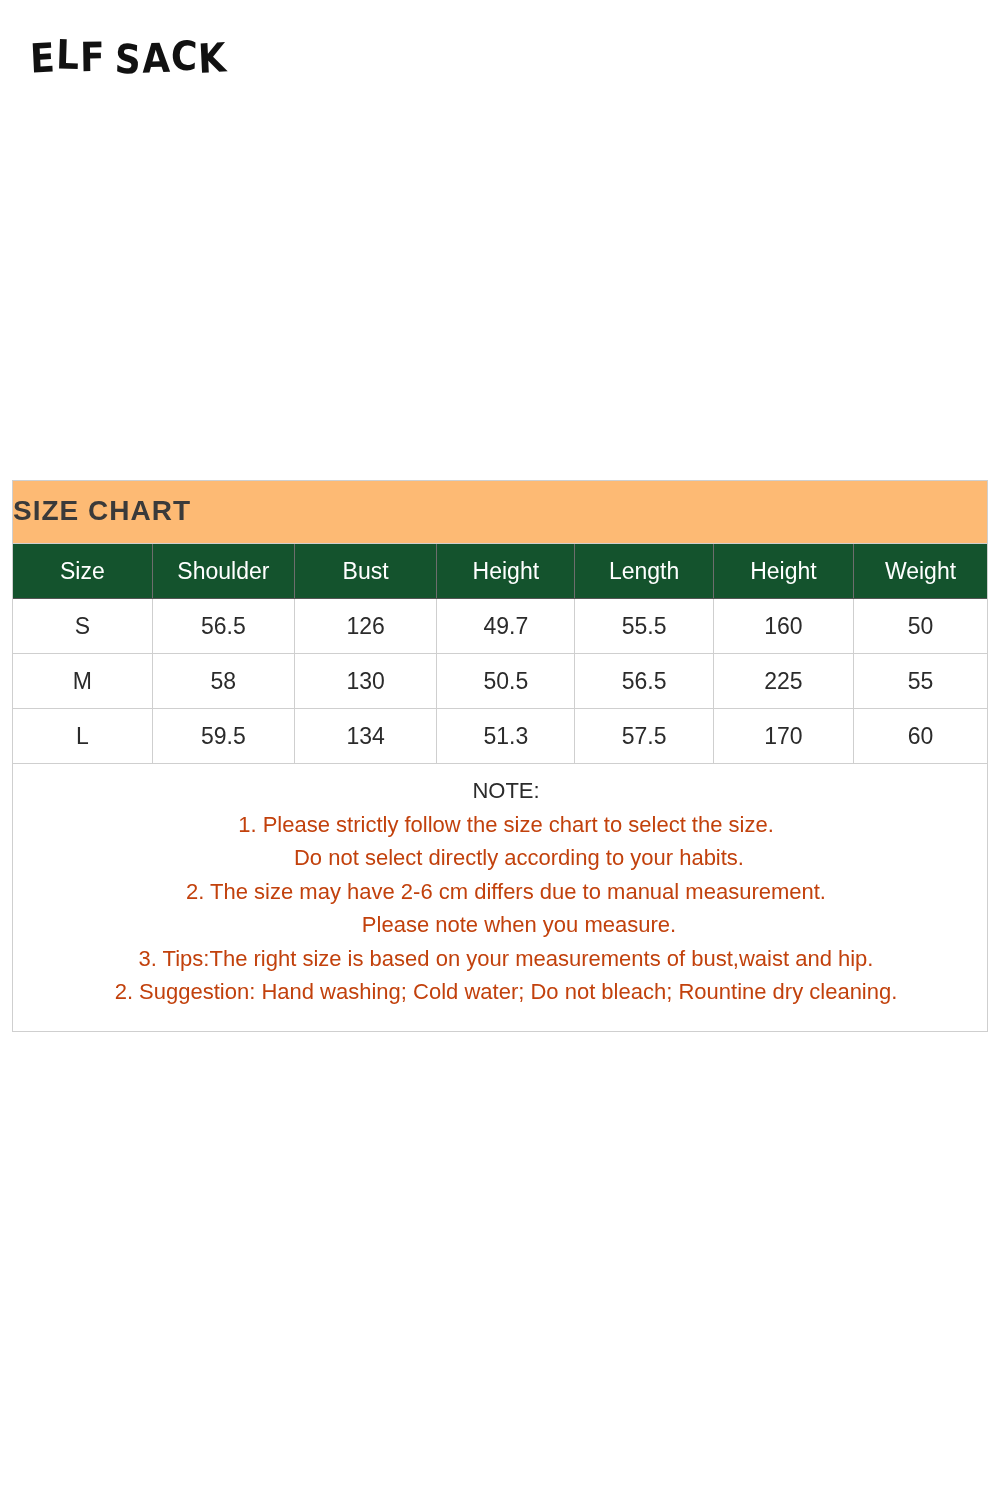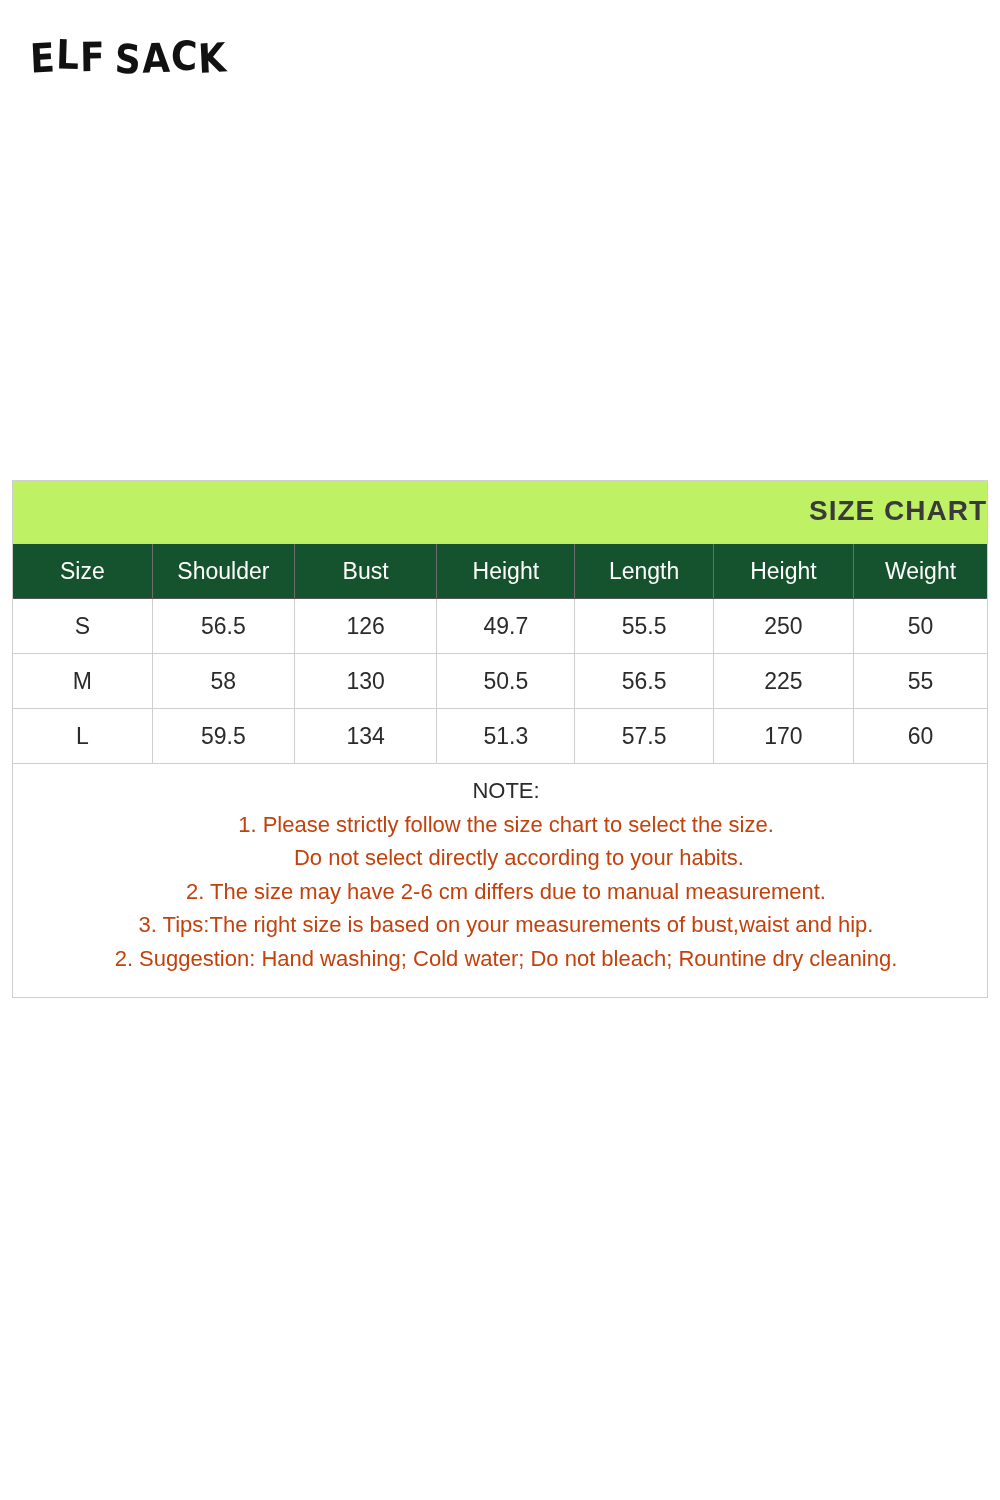--- a/index.html
+++ b/index.html
@@ -44,22 +44,22 @@
     position: absolute;
     left: 12px;
     top: 480px;
     width: 976px;
     border: 1px solid #cfcfcf;
     box-sizing: border-box;
     background: #ffffff;
   }
 
   .chart-title {
-    background: #bef264;
-    text-align: right;
+    background: #fdba74;
+    text-align: left;
     font-size: 28px;
     font-weight: bold;
     letter-spacing: 1px;
     color: #3a3a3a;
     padding: 14px 0 16px 0;
     border-bottom: 1px solid #cfcfcf;
   }
 
   table.size-table {
     width: 100%;
@@ -153,21 +153,21 @@
         <th>Weight</th>
       </tr>
     </thead>
     <tbody>
       <tr>
         <td>S</td>
         <td>56.5</td>
         <td>126</td>
         <td>49.7</td>
         <td>55.5</td>
-        <td>250</td>
+        <td>160</td>
         <td>50</td>
       </tr>
       <tr>
         <td>M</td>
         <td>58</td>
         <td>130</td>
         <td>50.5</td>
         <td>56.5</td>
         <td>225</td>
         <td>55</td>
@@ -182,17 +182,18 @@
         <td>60</td>
       </tr>
     </tbody>
   </table>
 
   <div class="note">
     <div class="note-title">NOTE:</div>
     <div class="note-line">1. Please strictly follow the size chart to select the size.</div>
     <div class="note-line indent">Do not select directly according to your habits.</div>
     <div class="note-line">2. The size may have 2-6 cm differs due to manual measurement.</div>
+    <div class="note-line indent">Please note when you measure.</div>
     <div class="note-line">3. Tips:The right size is based on your measurements of bust,waist and hip.</div>
     <div class="note-line">2. Suggestion: Hand washing; Cold water; Do not bleach; Rountine dry cleaning.</div>
   </div>
 
 </div>
 
 </body></html>

